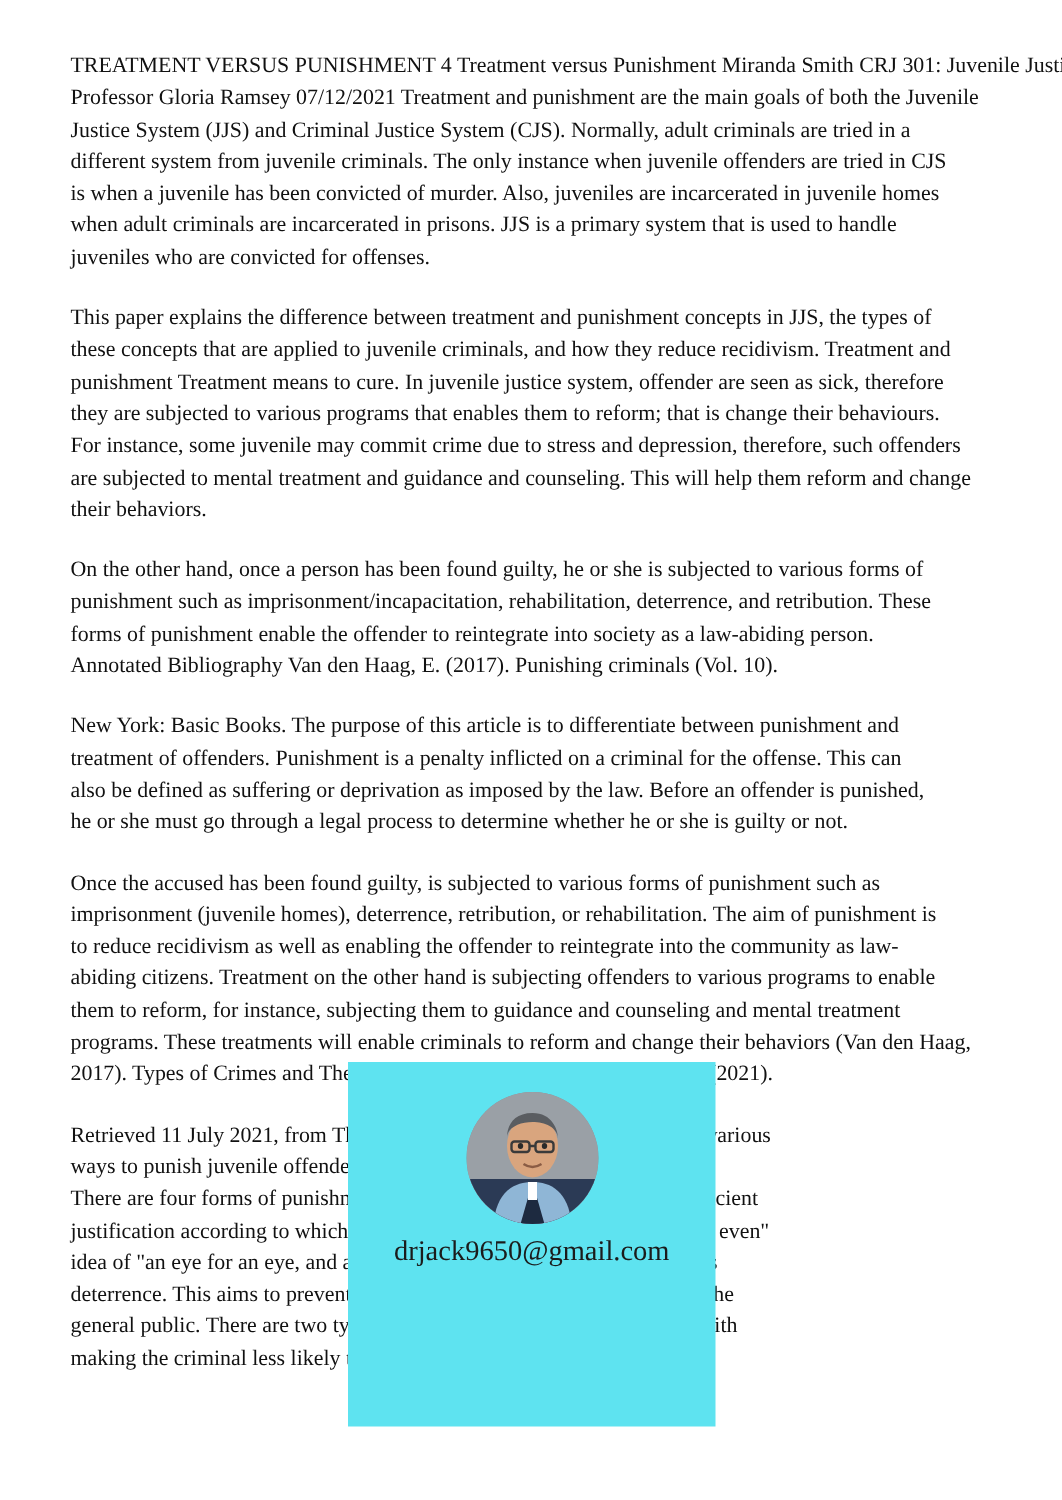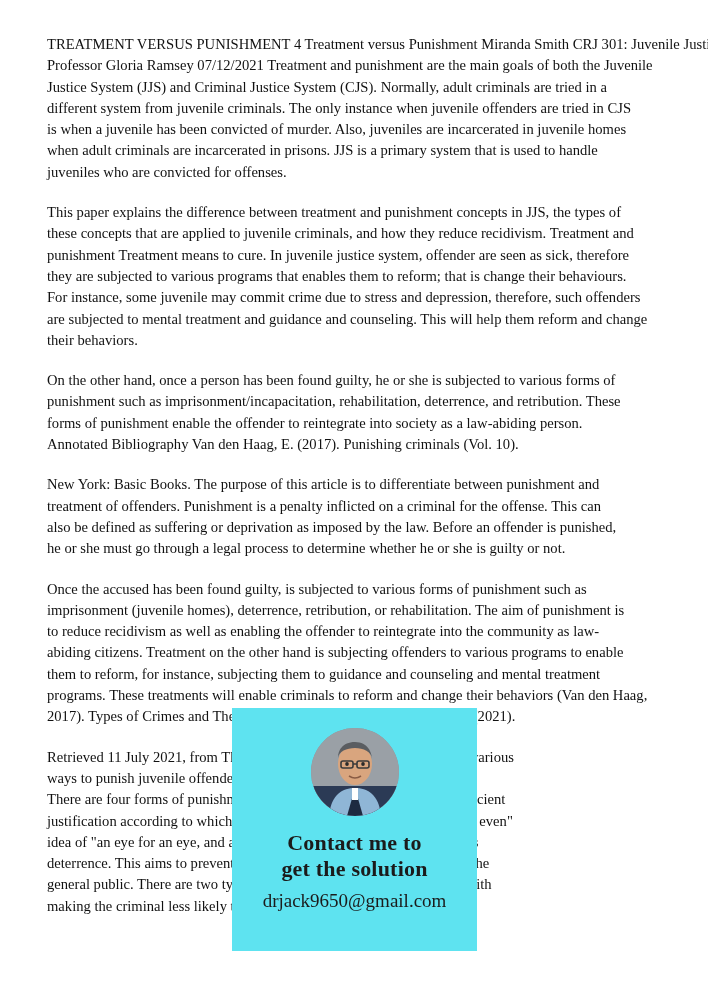--- a/index.html
+++ b/index.html
@@ -135,20 +135,16 @@
         <ellipse cx="44" cy="36" rx="17" ry="21" fill="#d9a57e"></ellipse>
         <path d="M27 30 C28 17 60 16 61 31 C61 25 57 14 44 14 C31 14 27 23 27 30 Z" fill="#5a5d61"></path>
         <rect x="30" y="33" width="12" height="7" rx="2" fill="none" stroke="#3a3a3a" stroke-width="1.6"></rect>
         <rect x="46" y="33" width="12" height="7" rx="2" fill="none" stroke="#3a3a3a" stroke-width="1.6"></rect>
         <line x1="42" y1="36" x2="46" y2="36" stroke="#3a3a3a" stroke-width="1.6"></line>
         <ellipse cx="36" cy="36" rx="1.8" ry="2" fill="#2a2a2a"></ellipse>
         <ellipse cx="52" cy="36" rx="1.8" ry="2" fill="#2a2a2a"></ellipse>
         <path d="M38 48 Q44 52 50 48" stroke="#8a5c44" stroke-width="1.6" fill="none"></path>
       </svg>
     </div>
-    <div class="cta">
-      <div>Contact me to</div>
-      <div>get the solution</div>
-    </div>
     <div class="email">drjack9650@gmail.com</div>
   </div>
 
 </div>
 
 </body></html>

